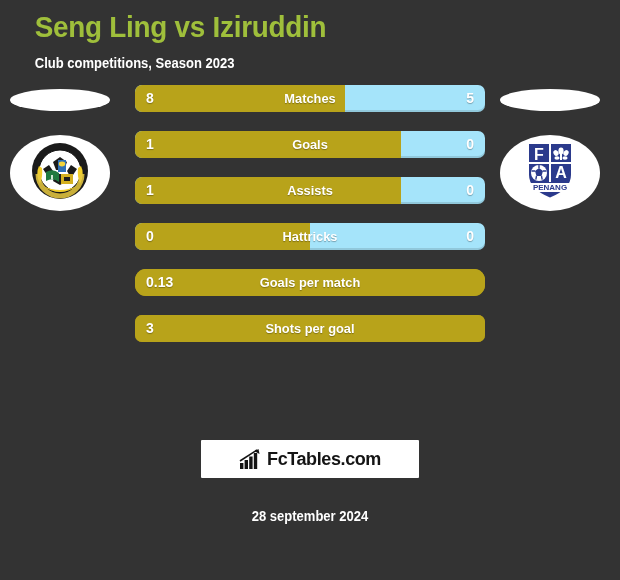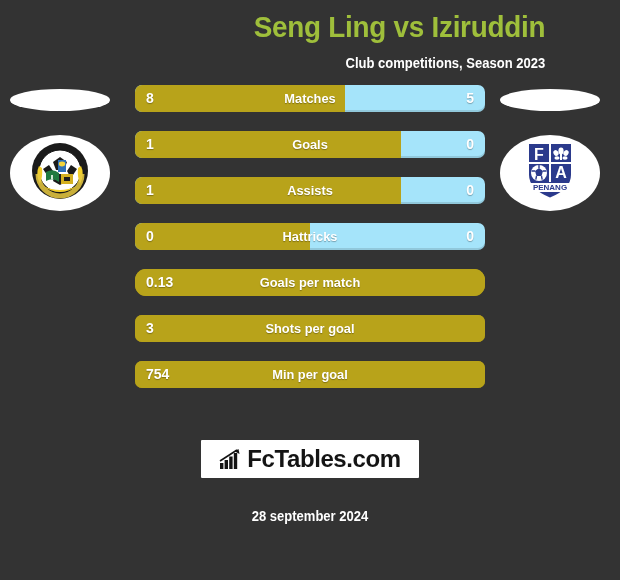--- a/index.html
+++ b/index.html
@@ -12,21 +12,22 @@
     background: #333333;
     font-family: "Liberation Sans", sans-serif;
     overflow: hidden;
     position: relative;
   }
 
   
   #header {
     width: 565px;
     padding-top: 8px;
-    text-align: right;
+    text-align: left;
+    padding-left: 15px;
   }
   #page-title {
     color: #9FBF3B;
     font-size: 30px;
     font-weight: bold;
     line-height: 38px;
     letter-spacing: -0.3px;
     white-space: nowrap;
     transform: scaleX(0.93);
   }
@@ -161,21 +162,21 @@
     justify-content: center;
   }
   #brand-chart-icon {
     display: inline-block;
     width: 24px;
     height: 20px;
     margin-right: 4px;
   }
   #brand-text {
     color: #141414;
-    font-size: 24px;
+    font-size: 18px;
     font-weight: bold;
     letter-spacing: -0.4px;
     line-height: 22px;
   }
   #footer-date {
     color: #FFFFFF;
     font-size: 14px;
     font-weight: bold;
     margin-top: 26px;
     transform: scaleX(0.93);
@@ -251,25 +252,20 @@
       </div>
       <div class="stat-row" style="background: rgb(184, 163, 26); border-radius: 11px;">
         <div class="stat-fill-left" style="width: 100%; background: rgb(184, 163, 26);"></div>
         <div class="stat-value stat-value-left">0.13</div>
         <div class="stat-label">Goals per match</div>
       </div>
       <div class="stat-row" style="background: rgb(184, 163, 26);">
         <div class="stat-fill-left" style="width: 100%; background: rgb(184, 163, 26);"></div>
         <div class="stat-value stat-value-left">3</div>
         <div class="stat-label">Shots per goal</div>
-      </div>
-      <div class="stat-row" style="background: rgb(184, 163, 26);">
-        <div class="stat-fill-left" style="width: 100%; background: rgb(184, 163, 26);"></div>
-        <div class="stat-value stat-value-left">754</div>
-        <div class="stat-label">Min per goal</div>
       </div>
     </div>
 
   <div id="away-badge-col" class="team-badge-col">
     <div class="badge-ellipse-top"></div>
     <div class="badge-ellipse-main">
       <div class="crest-wrap">
         <svg width="60" height="66" viewBox="0 0 60 66">
           <path d="M6 3 L54 3 L54 38 Q54 54 30 63 Q6 54 6 38 Z" fill="#ffffff"></path>
           <path d="M9 6 L51 6 L51 37 Q51 51 30 59.5 Q9 51 9 37 Z" fill="#2b3a8c"></path>

